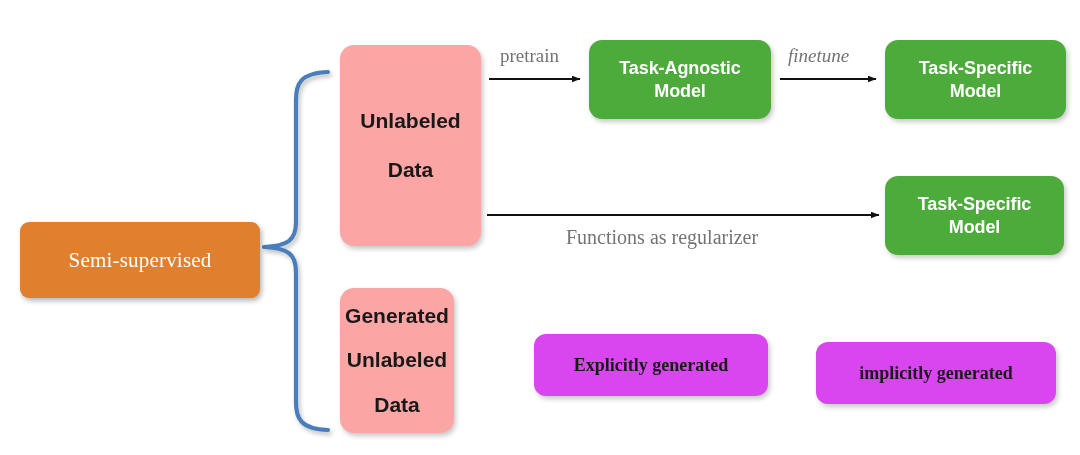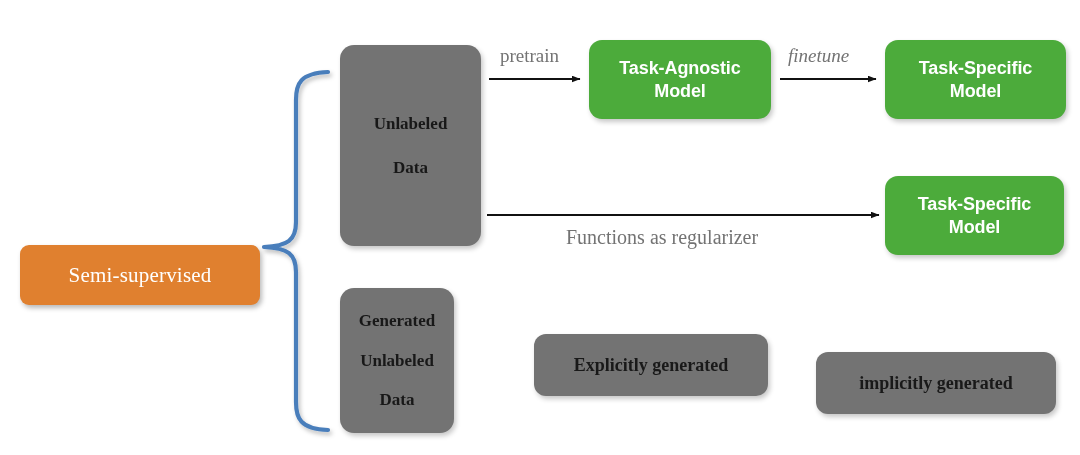--- a/index.html
+++ b/index.html
@@ -25,38 +25,37 @@
     justify-content: center;
     box-sizing: border-box;
     line-height: 1.05;
   }
 
   
   .node-root {
     left: 20px;
     top: 222px;
     width: 240px;
-    height: 60px;
+    height: 76px;
     background: #e0802f;
     border-radius: 9px;
     color: #ffffff;
     font-family: "Liberation Serif", serif;
     font-size: 21px;
     letter-spacing: .2px;
     box-shadow: 2px 3px 5px rgba(0,0,0,.28);
-    margin-top: 23px;
   }
 
   
   .node-data {
-    background: #737373;
+    background: #fca5a5;
     border-radius: 14px;
     color: #181818;
-    font-family: Liberation Serif, serif;
-    font-size: 17px;
+    font-family: Liberation Sans, sans-serif;
+    font-size: 21px;
     font-weight: 700;
     box-shadow: 2px 3px 5px rgba(0,0,0,.22);
   }
   .node-data .line { margin: 13px 0; }
   #data-unlabeled   { left: 340px; top: 45px;  width: 141px; height: 201px; }
   #data-generated   { left: 340px; top: 288px; width: 114px; height: 145px; }
   #data-generated .line { margin: 11px 0; }
 
   
   .node-model {
@@ -69,30 +68,30 @@
     letter-spacing: -0.1px;
     box-shadow: 2px 3px 5px rgba(0,0,0,.22);
   }
   .node-model .line { margin: 2px 0; }
   #model-agnostic     { left: 589px; top: 40px;  width: 182px; height: 79px; }
   #model-specific-ft  { left: 885px; top: 40px;  width: 181px; height: 79px; }
   #model-specific-jt  { left: 885px; top: 176px; width: 179px; height: 79px; }
 
   
   .node-gen {
-    background: #737373;
+    background: #d946ef;
     border-radius: 12px;
     color: #191919;
     font-family: "Liberation Serif", serif;
     font-size: 18px;
     font-weight: 700;
     box-shadow: 2px 3px 5px rgba(0,0,0,.22);
   }
   #gen-explicit { left: 534px; top: 334px; width: 234px; height: 62px; }
-  #gen-implicit { left: 816px; top: 352px; width: 240px; height: 62px; }
+  #gen-implicit { left: 816px; top: 342px; width: 240px; height: 62px; }
 
   
   .arrow-label {
     position: absolute;
     font-family: "Liberation Serif", serif;
     font-size: 19px;
     color: #737373;
     white-space: nowrap;
   }
   #label-pretrain { left: 500px; top: 45px; }

